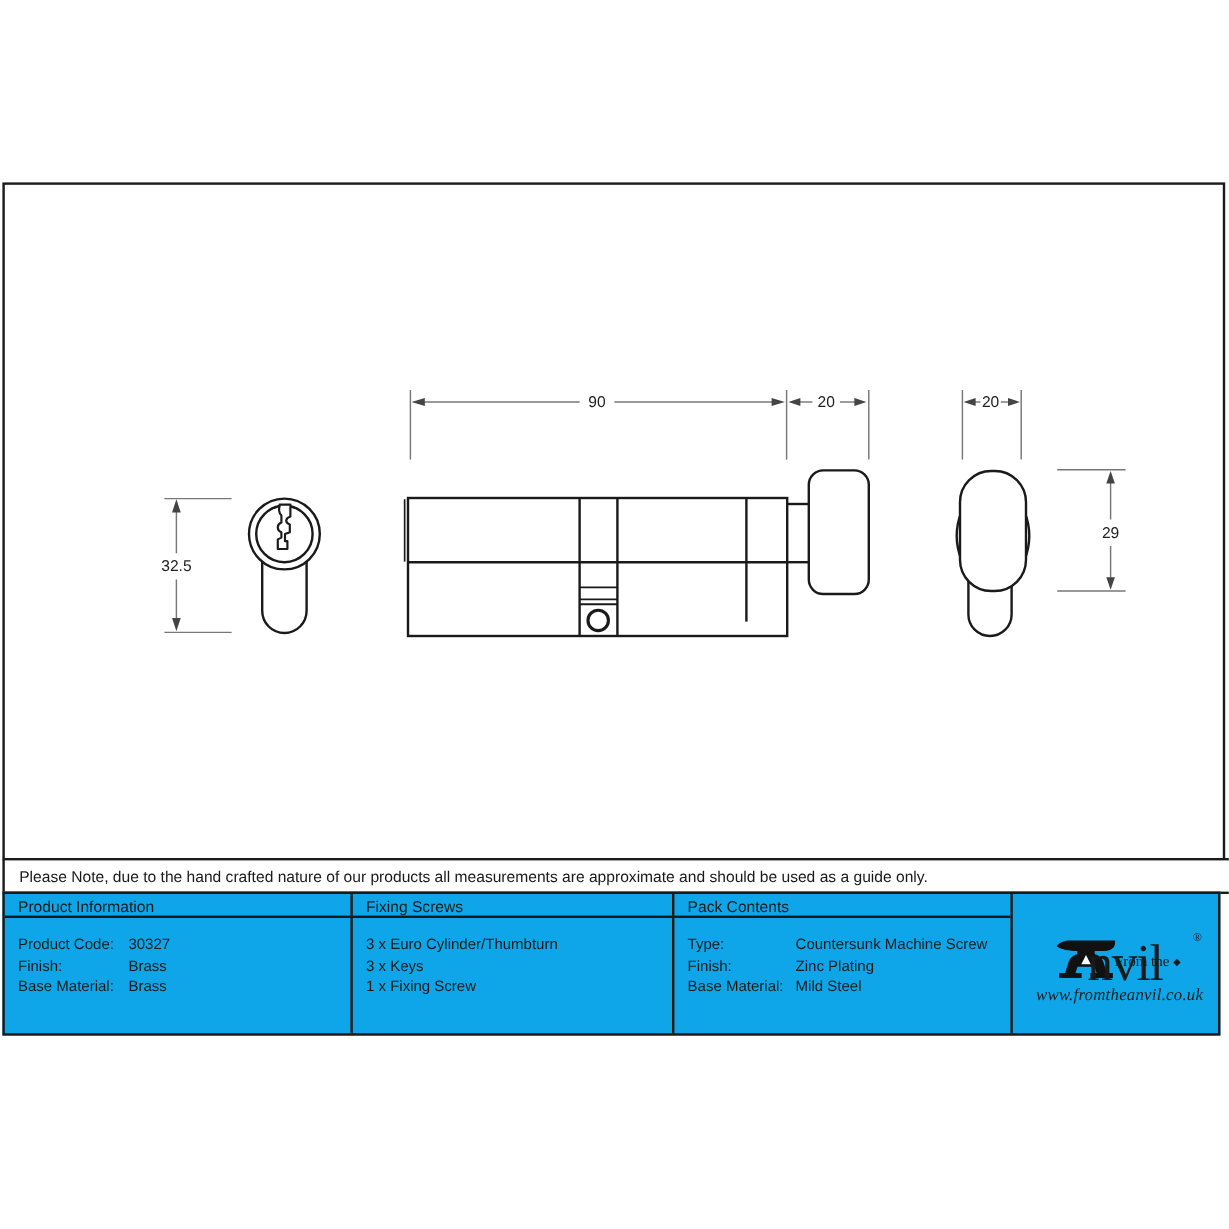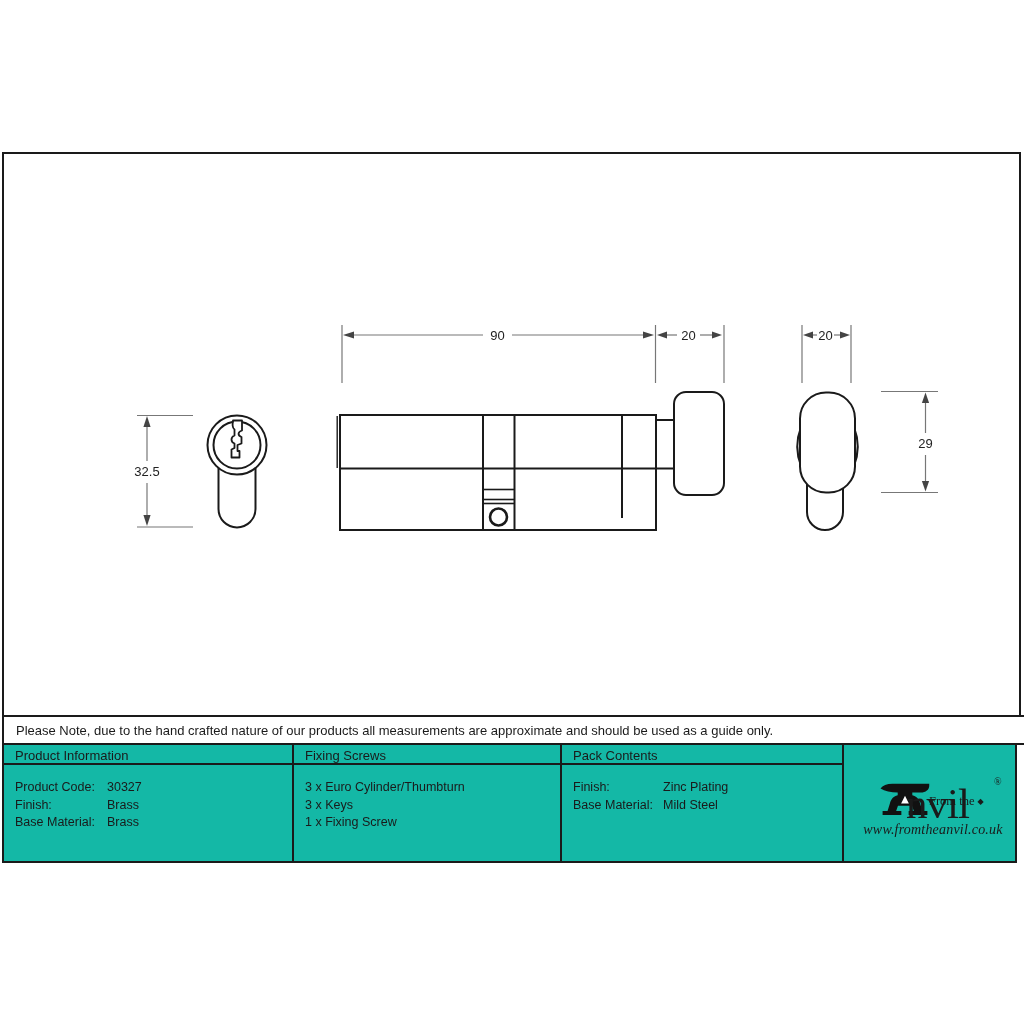--- a/index.html
+++ b/index.html
@@ -2,21 +2,21 @@
 <html><head>
 <meta charset="utf-8">
 <style>
   html,body{margin:0;padding:0;background:#fff;}
   body{width:1024px;height:1024px;position:relative;font-family:"Liberation Sans",sans-serif;color:#1a1a1a;}
   .sheet{position:absolute;left:2px;top:152px;width:1015px;}
   .draw-box{position:relative;width:1015px;height:561px;border:2px solid #1a1a1a;background:#fff;}
   .draw-box svg{position:absolute;left:0;top:0;}
   .note-bar{position:relative;margin-top:-2px;width:1011px;border:2px solid #1a1a1a;background:#fff;
             padding:6px 12px 5px 12px;font-size:13px;}
-  .spec-table{position:relative;margin-top:-2px;width:1011px;height:116px;border:2px solid #1a1a1a;background:#14b8a6;
+  .spec-table{position:relative;margin-top:-2px;width:1011px;height:116px;border:2px solid #1a1a1a;background:#0ea5e9;
               display:grid;grid-template-columns:288px 268px 282px 1fr;grid-template-rows:20px 96px;}
   .hcell{border-bottom:2px solid #1a1a1a;padding:3px 0 0 11px;font-size:13px;}
   .hcell.c2,.bcell.c2{border-left:2px solid #1a1a1a;}
   .hcell.c3,.bcell.c3{border-left:2px solid #1a1a1a;}
   .bcell{padding:14px 0 0 11px;font-size:12.5px;}
   .kv{display:grid;grid-template-columns:92px 1fr;line-height:17.5px;}
   .kv3{display:grid;grid-template-columns:90px 1fr;line-height:17.5px;}
   .list-line{line-height:17.5px;}
   .logo-cell{grid-column:4;grid-row:1/3;border-left:2px solid #1a1a1a;position:relative;}
   .logo-tagline{position:absolute;left:85px;top:49px;font-family:Liberation Serif, serif;font-size:12.5px;white-space:nowrap;text-align:right;}
@@ -156,20 +156,24 @@
     </div>
 
     <div class="bcell c2">
       <div class="list-line">3 x Euro Cylinder/Thumbturn</div>
       <div class="list-line">3 x Keys</div>
       <div class="list-line">1 x Fixing Screw</div>
     </div>
 
     <div class="bcell c3">
       <div class="kv3">
+        <span>Type:</span>
+        <span>Countersunk Machine Screw</span>
+      </div>
+      <div class="kv3">
         <span>Finish:</span>
         <span>Zinc Plating</span>
       </div>
       <div class="kv3">
         <span>Base Material:</span>
         <span>Mild Steel</span>
       </div>
     </div>
   </div>
 </div>

